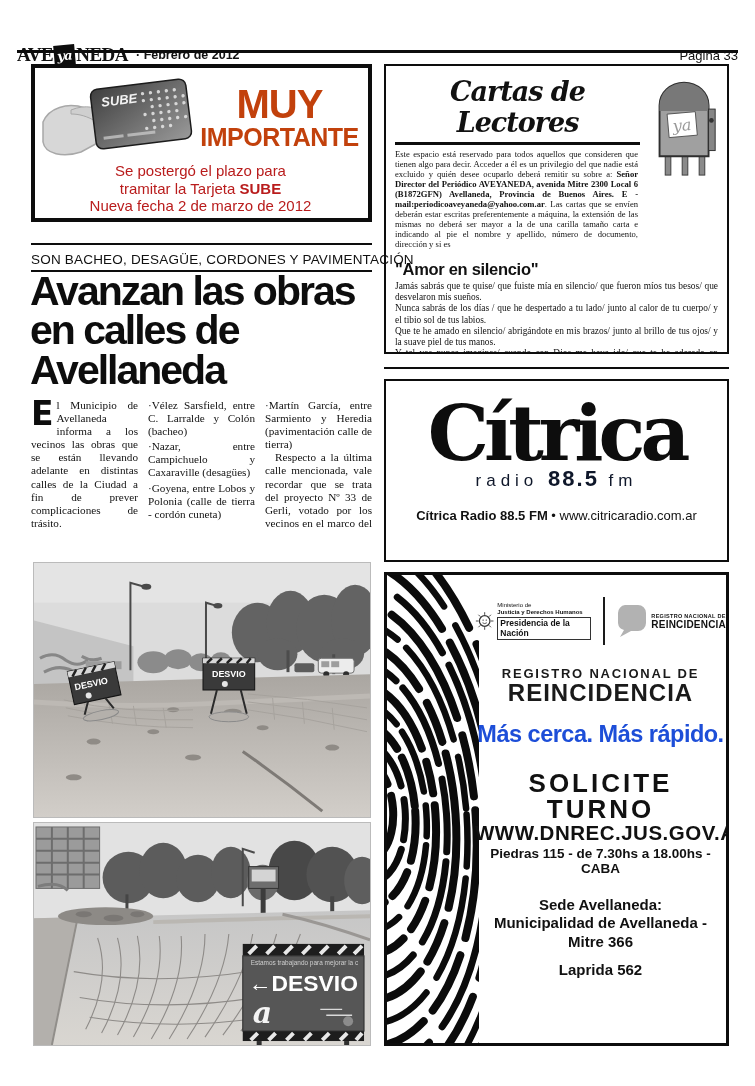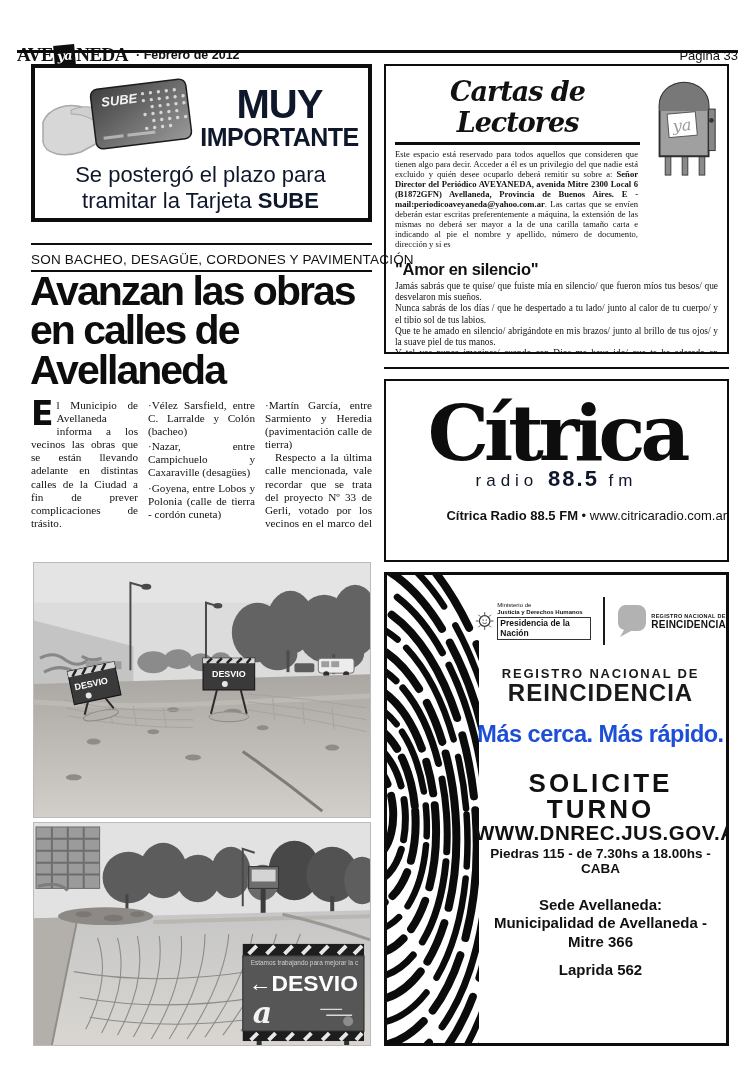--- a/index.html
+++ b/index.html
@@ -16,24 +16,24 @@
   .logo { display:flex; align-items:center; font-family:"Liberation Serif", serif; font-weight:bold; font-size:19px; letter-spacing:-0.5px; }
   .logo .ya-box { display:inline-flex; align-items:center; justify-content:center; width:21px; height:20px; background:#0d0d0d; color:#fff; font-family:"DejaVu Serif", serif; font-style:italic; font-size:13px; transform:rotate(-5deg); margin:0 1px; }
   .masthead .date { font-family:"Liberation Sans", sans-serif; font-weight:bold; font-size:12.5px; margin-left:8px; }
   .masthead .pageno { margin-left:auto; font-family:"Liberation Sans", sans-serif; font-size:13px; }
   .masthead-rule { left:17px; top:50px; width:721px; height:3px; background:#0d0d0d; }
 
   
   .sube-box { left:31px; top:64px; width:341px; height:158px; border:4px solid #0d0d0d; padding:6px 8px 4px 6px; font-family:"Liberation Sans", sans-serif; overflow:hidden; }
   .sube-top { display:flex; align-items:center; }
   .sube-img { width:158px; height:86px; flex:0 0 auto; }
-  .sube-title { flex:1; text-align:center; font-weight:bold; line-height:0.95; color:#0f172a; }
+  .sube-title { flex:1; text-align:center; font-weight:bold; line-height:0.95; color:#c2410c; }
   .sube-title .t1 { font-size:40px; letter-spacing:-1px; display:block; }
   .sube-title .t2 { font-size:25px; letter-spacing:-0.5px; display:block; margin-top:3px; }
-  .sube-lines { text-align:center; font-size:22px; line-height:1.18; margin-top:2px; color:#0f172a; }
+  .sube-lines { text-align:center; font-size:15px; line-height:1.18; margin-top:2px; color:#b91c1c; }
   .sube-lines .bold { font-weight:bold; }
 
   .rule-left { left:31px; top:243px; width:341px; height:2px; background:#0d0d0d; }
 
   .kicker { left:31px; top:252px; width:341px; font-family:"Liberation Sans", sans-serif; font-size:13.5px; letter-spacing:0.2px; border-bottom:2px solid #0d0d0d; padding-bottom:3px; white-space:nowrap; }
 
   .headline { left:30px; top:272px; width:345px; font-family:"Liberation Sans", sans-serif; font-weight:bold; font-size:41px; line-height:0.96; letter-spacing:-2px; color:#0d0d0d; }
 
   .article { left:31px; top:399px; width:341px; height:138px; column-count:3; column-gap:10px; column-fill:auto; font-size:11.2px; line-height:1.17; text-align:justify; overflow:hidden; }
   .article p { margin:0; }
@@ -55,21 +55,21 @@
   .cartas-intro .b { font-weight:bold; }
   .letter-title { font-family:"Liberation Sans", sans-serif; font-weight:bold; font-size:16.5px; margin-top:10px; letter-spacing:-0.3px; }
   .poem { font-size:9.4px; line-height:1.2; margin-top:2px; text-align:justify; }
 
   .rule-right { left:384px; top:367px; width:345px; height:2px; background:#0d0d0d; }
 
   .citrica-box { left:384px; top:379px; width:345px; height:183px; border:2px solid #0d0d0d; text-align:center; overflow:hidden; font-family:"Liberation Sans", sans-serif; }
   .citrica-logo { font-family:"DejaVu Serif", serif; font-weight:bold; font-size:77px; line-height:1.0; letter-spacing:-5px; margin-top:14px; color:#0d0d0d; }
   .citrica-radio { font-size:17px; letter-spacing:5px; color:#0f172a; margin-top:-6px;text-align:center; }
   .citrica-radio .freq { font-weight:bold; font-size:22px; letter-spacing:2px; }
-  .citrica-footer { font-size:13px; margin-top:16px;text-align:right; }
+  .citrica-footer { font-size:13px; margin-top:16px; }
   .citrica-footer .b { font-weight:bold; }
 
   .reinc-box { left:384px; top:572px; width:345px; height:474px; border:3px solid #0d0d0d; overflow:hidden; font-family:"Liberation Sans", sans-serif; }
   .fingerprint { position:absolute; left:0; top:0; width:92px; height:468px; overflow:hidden; }
   .reinc-content { position:absolute; left:88px; top:0; width:251px; height:468px; text-align:center; }
   .reinc-logos { display:flex; align-items:center; justify-content:center; gap:12px; margin-top:22px; }
   .min-logo { display:flex; align-items:center; gap:3px; }
   .min-text { text-align:left; }
   .min-text .l1 { font-size:6px; line-height:1.1; }
   .min-text .l2 { font-size:6px; font-weight:bold; line-height:1.1; }

